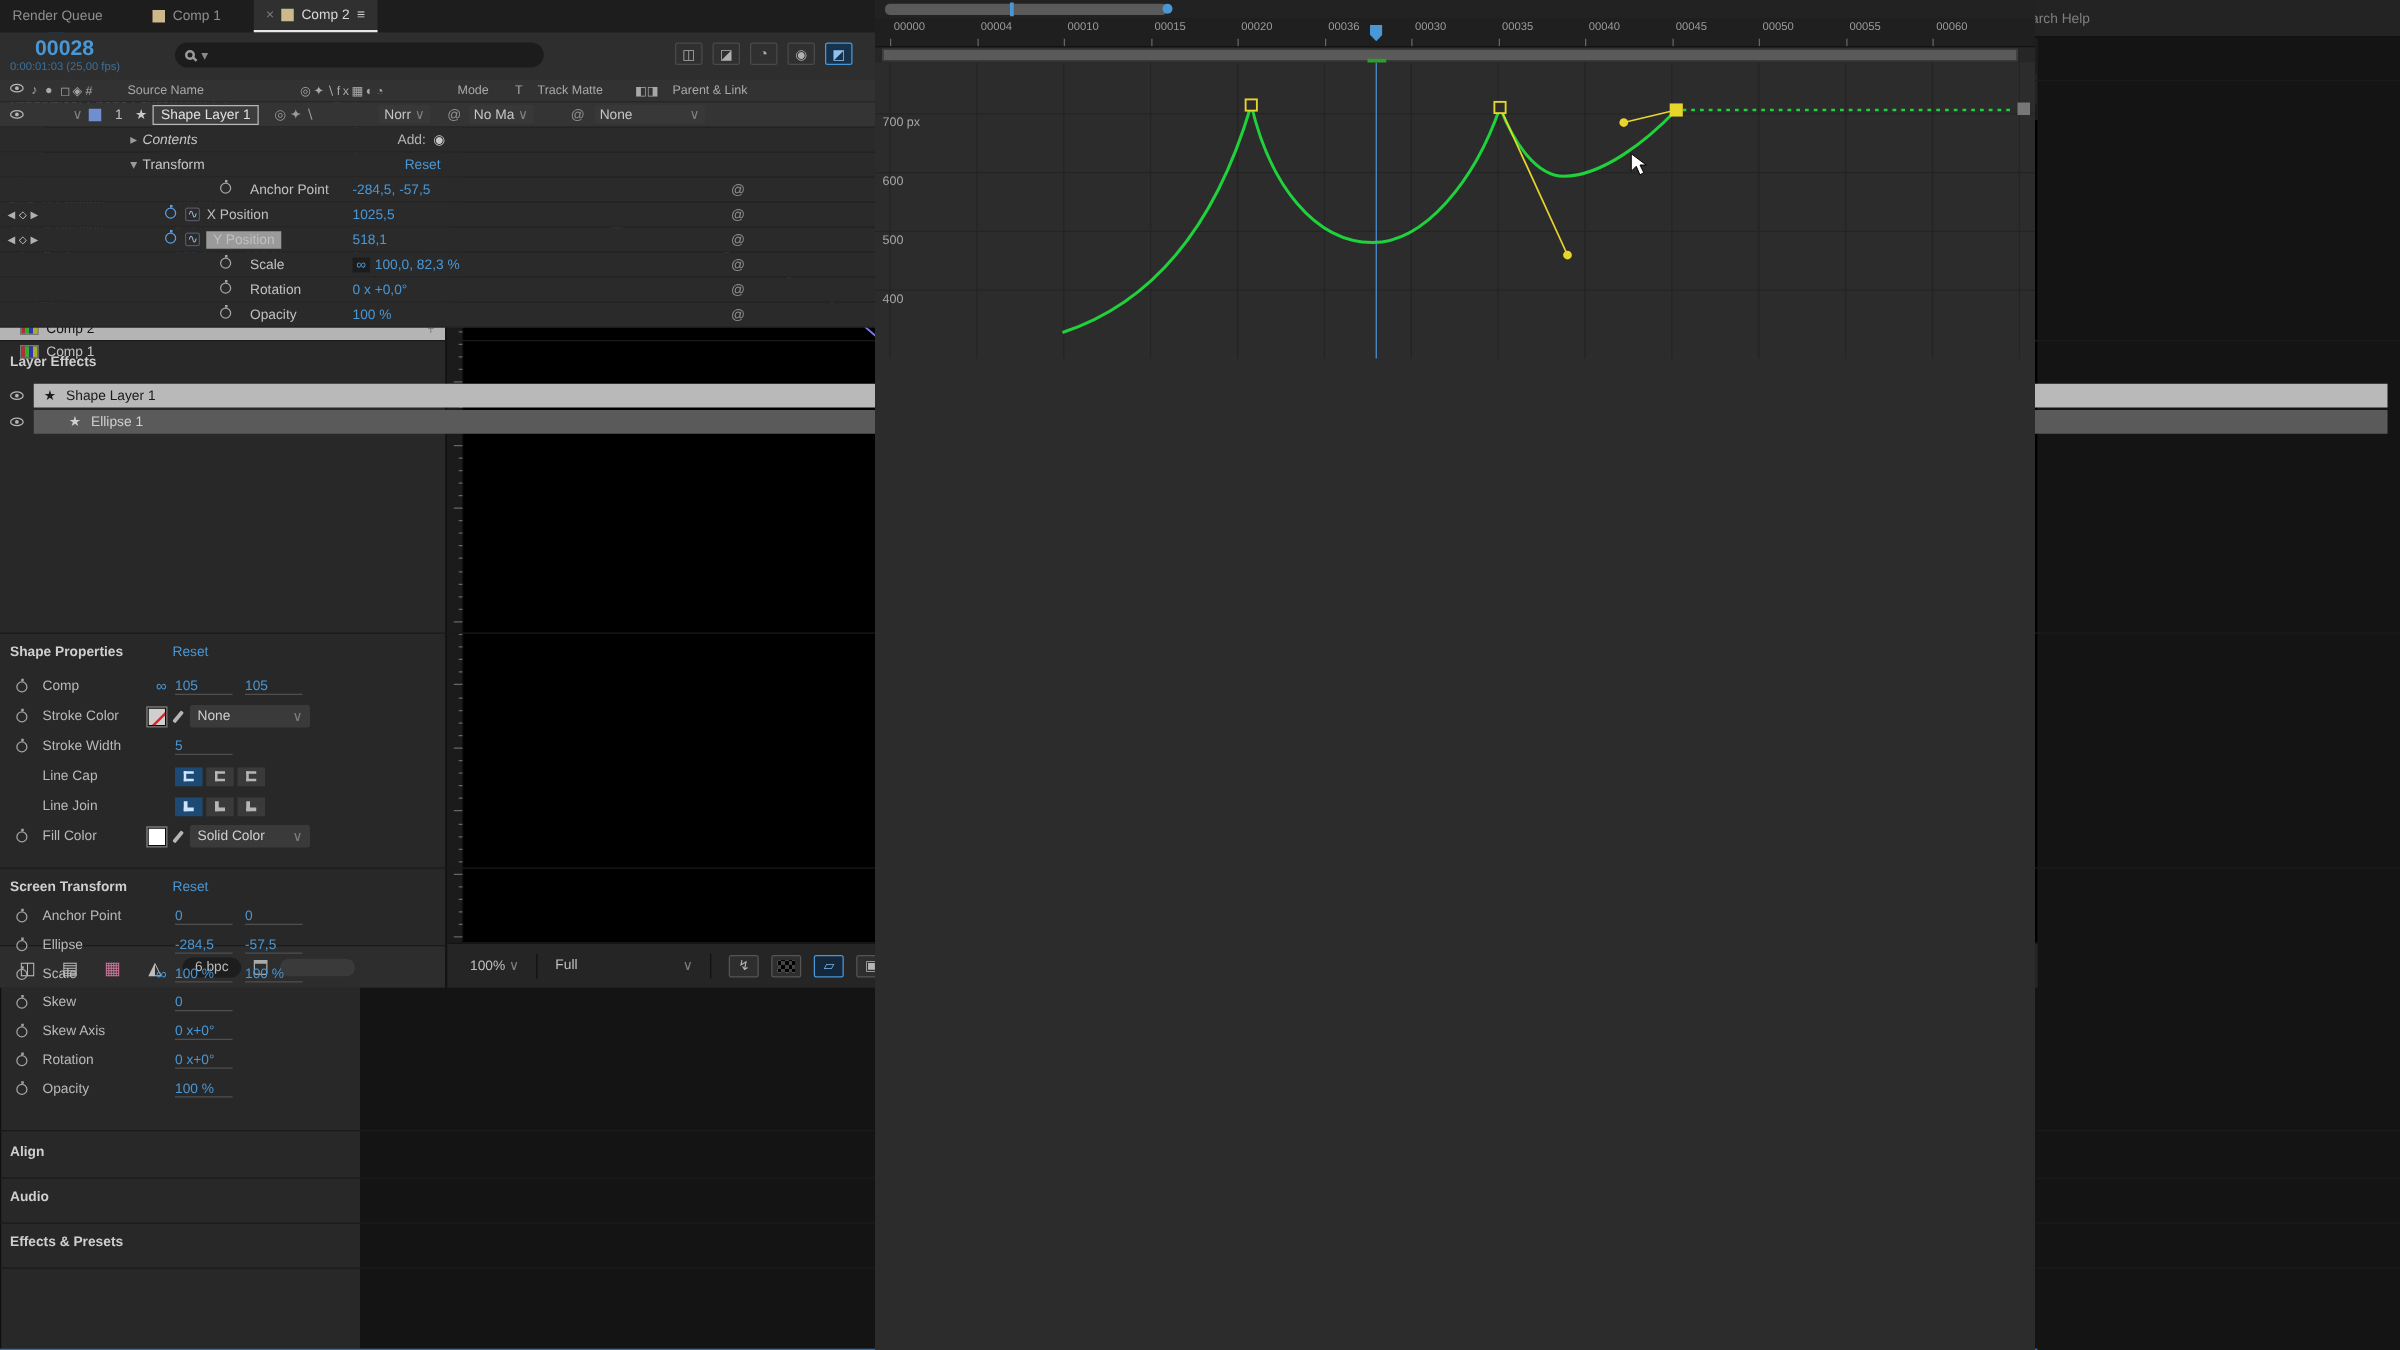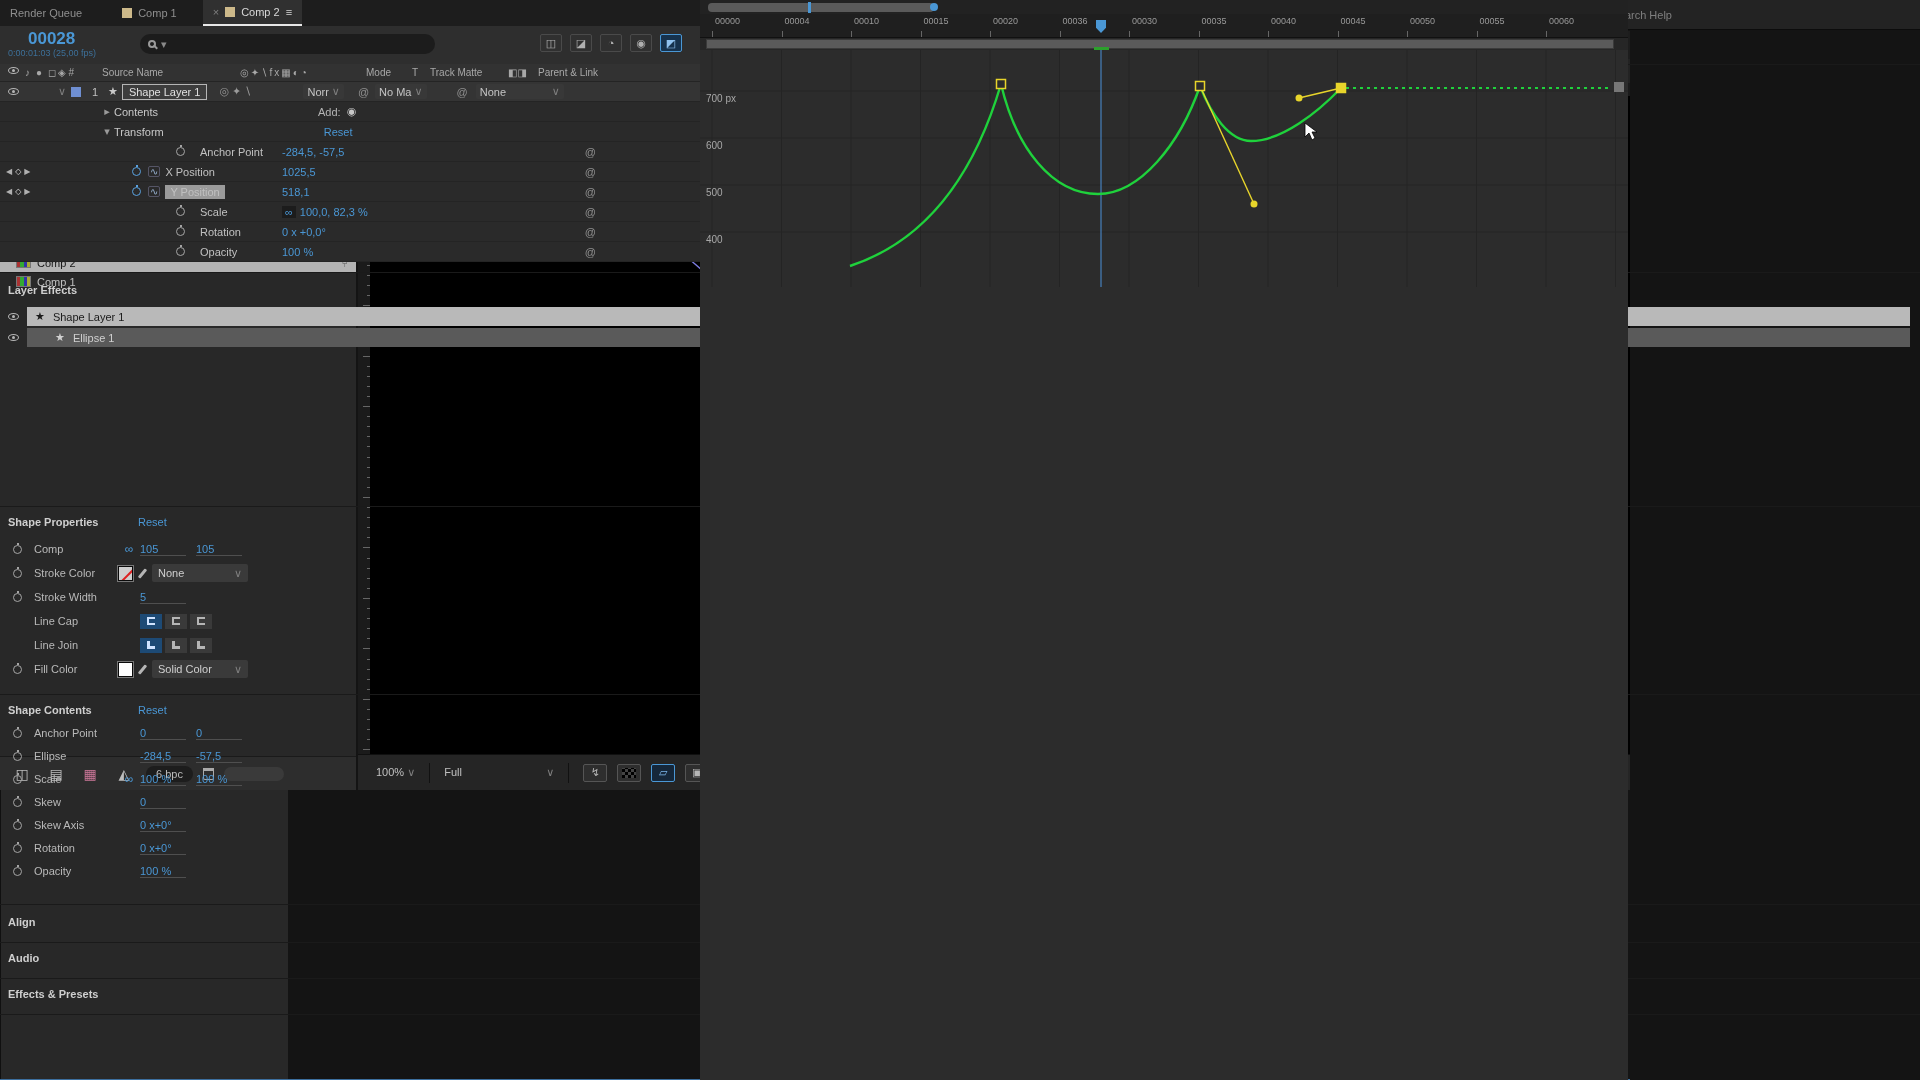--- a/index.html
+++ b/index.html
@@ -701,21 +701,21 @@
         <span class="rplabel">Fill Color</span>
         <span class="swatch" style="width: 15px; height: 15px; background: rgb(255, 255, 255);"></span>
         <span class="eyedrop"></span>
         <span class="dropdown" style="width: 96px;">
           <span>Solid Color</span>
           <span class="dim">∨</span>
         </span>
       </div>
     </div>
   <div class="hr" style="top:694px;"></div>
-  <span class="sect-title" style="top:704px;">Shape Contents</span>
+  <span class="sect-title" style="top:704px;">Screen Transform</span>
   <span class="reset" style="top:704px;">Reset</span>
   <div id="st-rows">
       <div class="rprow" style="top: 722px;">
         <span class="rpnav">
           <span class="stopwatch"></span>
         </span>
         <span class="rplabel">Anchor Point</span>
         <span class="linkic"></span>
         <span class="val">0</span>
         <span class="val">0</span>
@@ -853,21 +853,21 @@
       <span class="whip" style="margin:0 0 0 30px;">@</span>
       <span class="ddsm" style="margin-left:8px;width:88px;justify-content:space-between;">
           <span>None</span>
           <span class="dim">∨</span>
         </span>
     </div>
     <div id="tl-rows">
         <div class="tlrow" style="top: 102px;">
           <span class="cell-nav"></span>
           <span class="expander" style="margin-left: 56px;">▸</span>
-          <span style="color: rgb(200, 200, 200);">Contents</span>
+          <span style="color: rgb(200, 200, 200); font-style: italic;">Contents</span>
           <span style="margin-left: 160px; color: rgb(181, 181, 181);">Add:</span>
           <span style="color: rgb(200, 200, 200); margin-left: 6px;">◉</span>
         </div>
         <div class="tlrow" style="top: 122px;">
           <span class="cell-nav"></span>
           <span class="expander" style="margin-left: 56px;">▾</span>
           <span style="color: rgb(200, 200, 200);">Transform</span>
           <span class="blue" style="margin-left: 160px;">Reset</span>
         </div>
         <div class="tlrow" style="top: 142px;">

